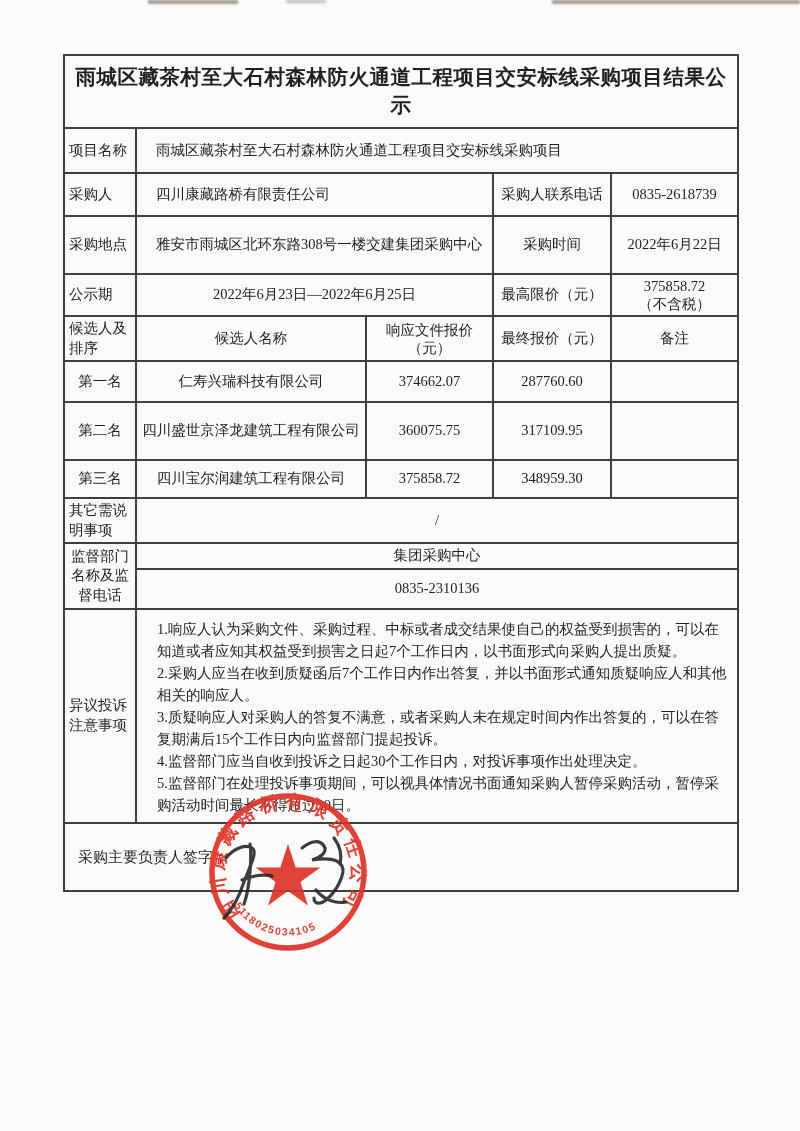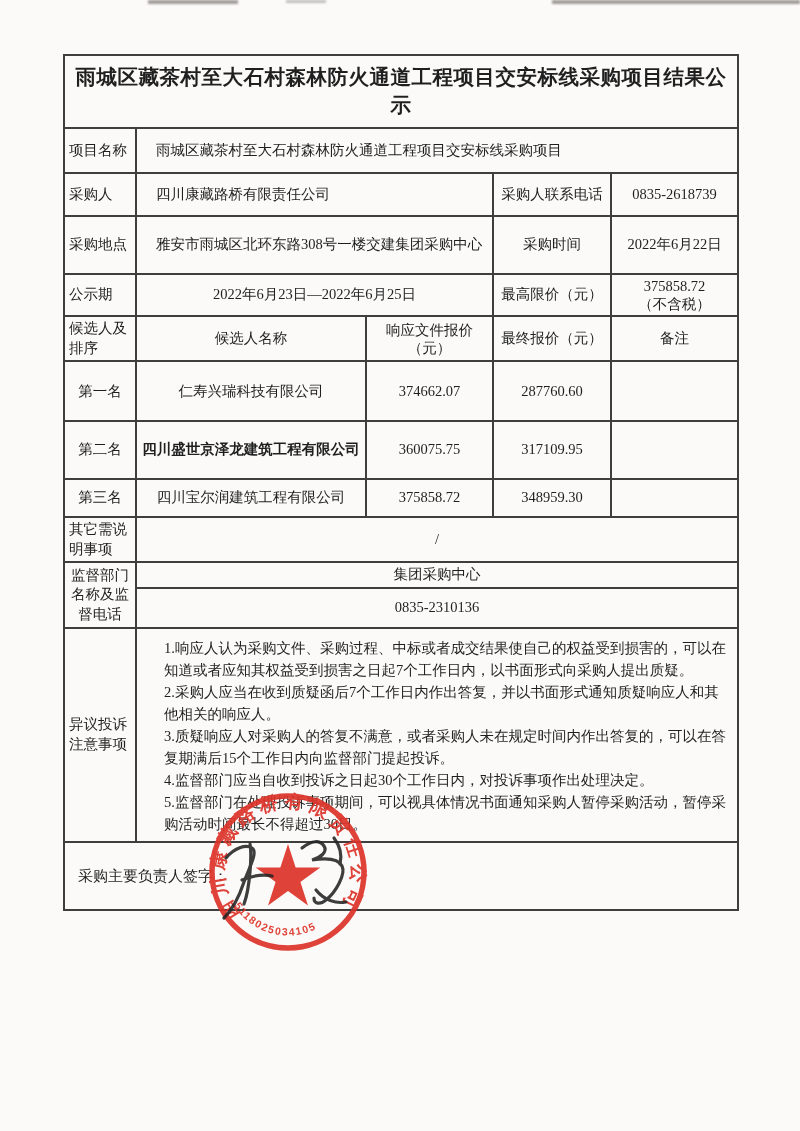--- a/index.html
+++ b/index.html
@@ -19,31 +19,31 @@
   }
   td {
     border:2px solid #3e3e3e; font-size:14.5px; line-height:1.35;
     padding:2px 5px; vertical-align:middle; word-break:break-all;
   }
   td.title-cell { font-size:20.5px; font-weight:bold; text-align:center; letter-spacing:.5px; padding:4px 2px; }
   td.lab { text-align:left; padding-left:4px; }
   td.ctr { text-align:center; }
   td.val-left { text-align:left; padding-left:19px; }
   td.two-line div { line-height:1.25; }
-  td.dispute-cell { padding:8px 9px 6px 27px; vertical-align:top; }
+  td.dispute-cell { padding:8px 9px 6px 20px; vertical-align:top; }
   .dispute-item { font-size:14.5px; line-height:22px; text-align:left; }
   td.sign-cell { padding-left:13px; font-size:15px; vertical-align:middle; }
 
   tr.r-title  { height:73px; }
   tr.r-proj   { height:45px; }
   tr.r-buyer  { height:43px; }
   tr.r-loc    { height:58px; }
   tr.r-pub    { height:40px; }
   tr.r-chead  { height:41px; }
-  tr.r-c1     { height:60px; }
+  tr.r-c1     { height:41px; }
   tr.r-c2     { height:46px; }
   tr.r-c3     { height:38px; }
   tr.r-other  { height:39px;margin-left:26px; }
   tr.r-sup1   { height:24px;margin-top:12px; }
   tr.r-sup2   { height:40px; }
   tr.r-disp   { height:213px; }
   tr.r-sign   { height:68px;margin-top:48px; }
 
   .stamp-wrap { position:absolute; left:203px; top:787px; width:170px; height:170px; pointer-events:none; }
 </style>
@@ -113,21 +113,21 @@
     <tr class="r-c1">
       <td class="ctr">第一名</td>
       <td class="ctr">仁寿兴瑞科技有限公司</td>
       <td class="ctr">374662.07</td>
       <td class="ctr">287760.60</td>
       <td class="ctr"></td>
     </tr>
 
     <tr class="r-c2">
       <td class="ctr">第二名</td>
-      <td class="ctr" style="padding:18px 2px;font-weight:bold;">四川盛世京泽龙建筑工程有限公司</td>
+      <td class="ctr" style="padding:18px 2px;">四川盛世京泽龙建筑工程有限公司</td>
       <td class="ctr">360075.75</td>
       <td class="ctr">317109.95</td>
       <td class="ctr"></td>
     </tr>
 
     <tr class="r-c3">
       <td class="ctr">第三名</td>
       <td class="ctr">四川宝尔润建筑工程有限公司</td>
       <td class="ctr">375858.72</td>
       <td class="ctr">348959.30</td>

